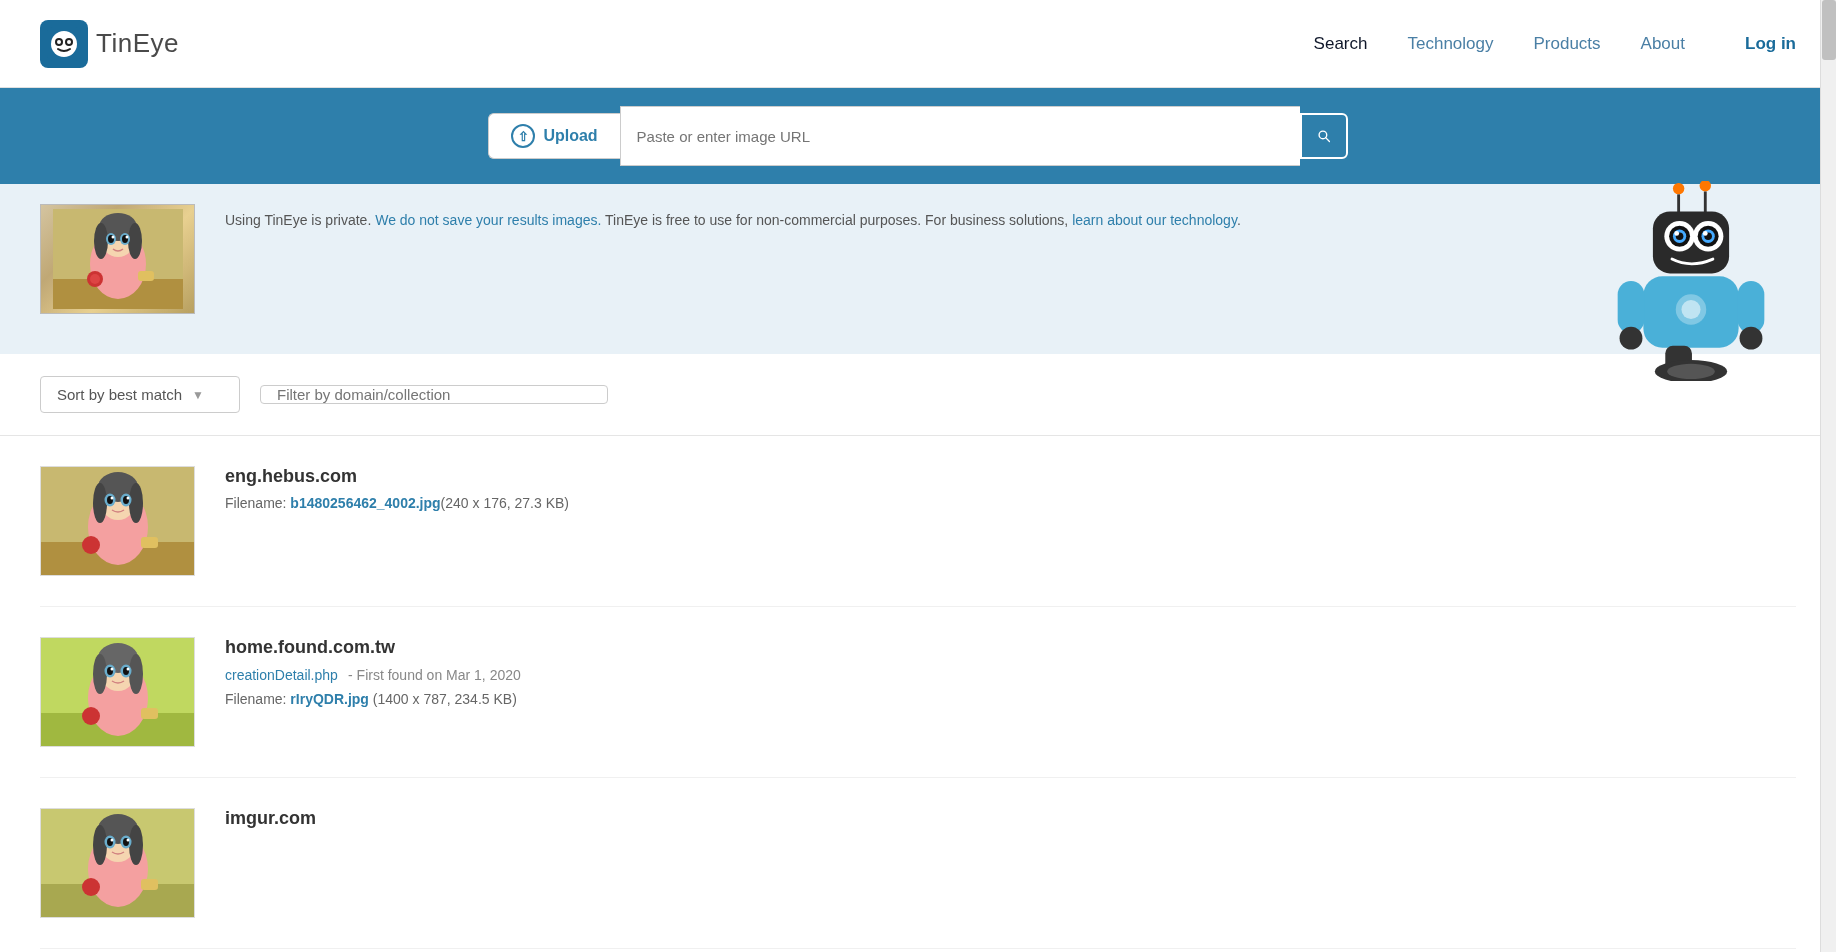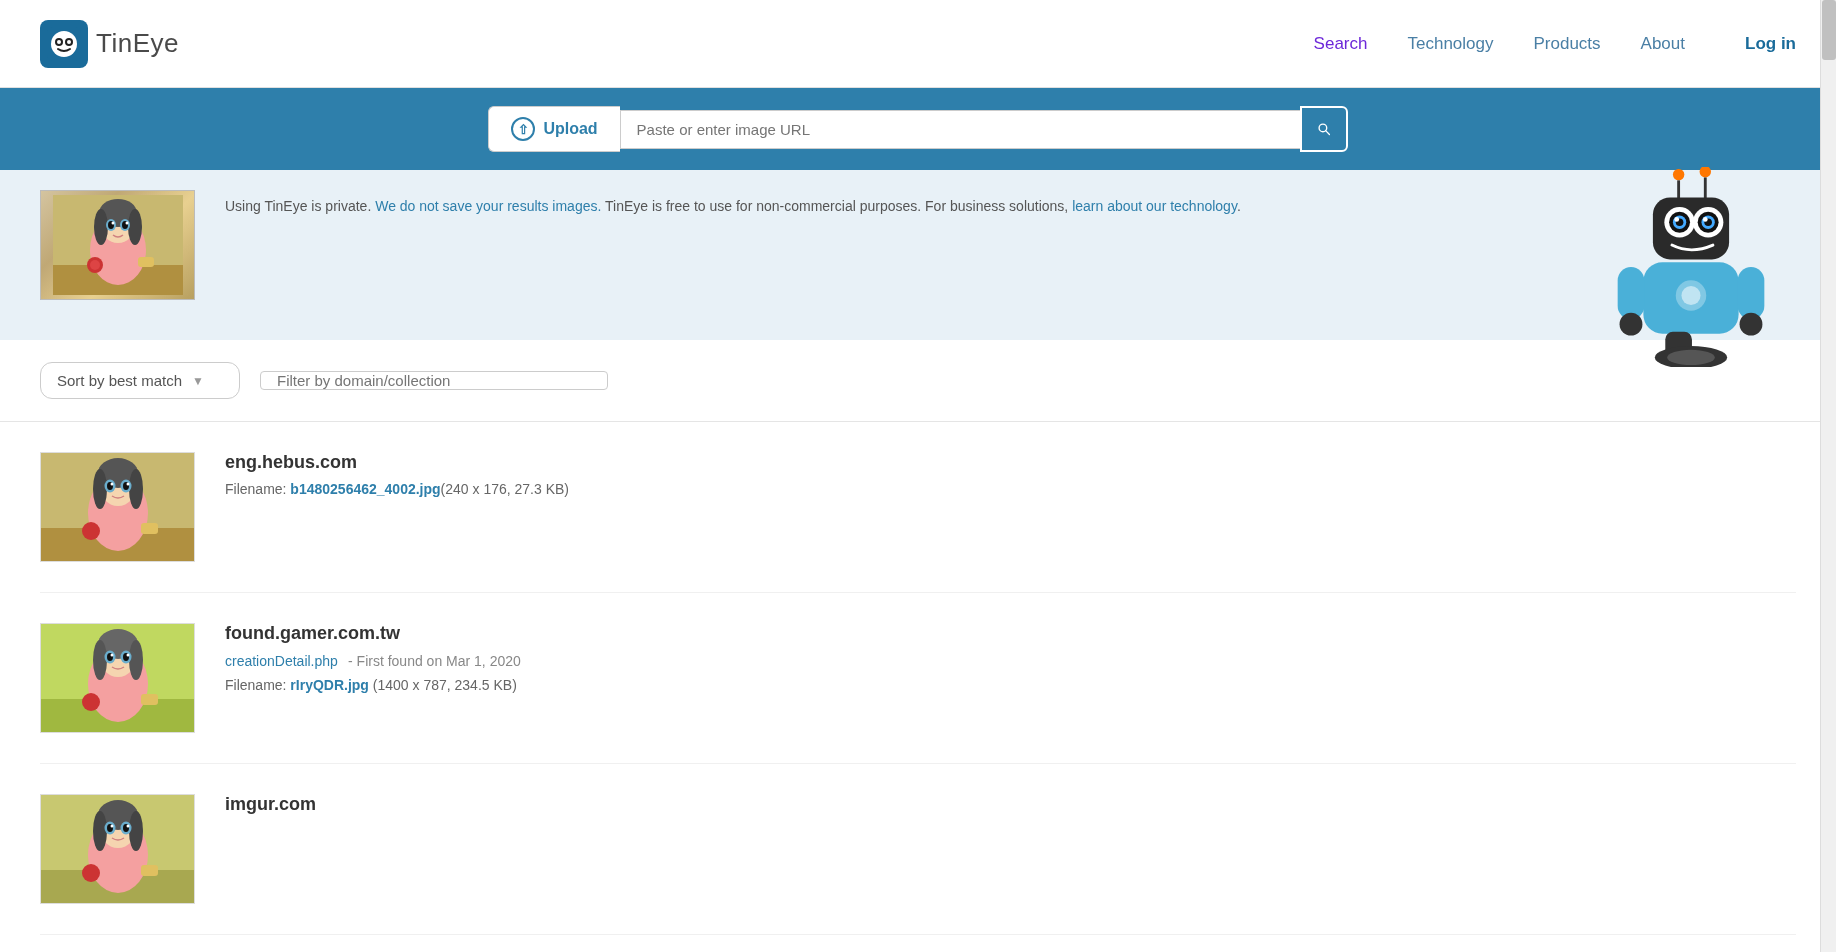--- a/index.html
+++ b/index.html
@@ -41,21 +41,21 @@
       align-items: center;
       gap: 40px;
     }
     .header-nav a {
       text-decoration: none;
       color: #4a7fa5;
       font-size: 17px;
       font-weight: 500;
     }
     .header-nav a.active {
-      color: #6d28d9;
+      color: #0f172a;
       font-weight: 400;
       margin-left: 17px;
     }
     .login-link {
       margin-left: 60px;
       text-decoration: none;
       color: #1a6b9a;
       font-size: 17px;
       font-weight: 600;
     }
@@ -97,21 +97,21 @@
     }
     .url-input {
       flex: 1;
       max-width: 680px;
       border: 1.5px solid #ccc;
       border-right: none;
       padding: 10px 16px;
       font-size: 15px;
       color: #aaa;
       outline: none;
-      height: 39px;
+      height: 60px;
     }
     .search-btn {
       background: #2e7fab;
       border: 2px solid #fff;
       border-radius: 0 6px 6px 0;
       padding: 10px 16px;
       cursor: pointer;
       display: flex;
       align-items: center;
       justify-content: center;
@@ -194,21 +194,21 @@
     
     .filter-area {
       padding: 22px 40px;
       display: flex;
       align-items: center;
       gap: 20px;
       border-bottom: 1px solid #e5e5e5;
     }
     .sort-select {
       border: 1.5px solid #ccc;
-      border-radius: 12px;
+      border-radius: 4px;
       padding: 9px 16px;
       font-size: 15px;
       color: #555;
       background: #fff;
       cursor: pointer;
       display: flex;
       align-items: center;
       gap: 10px;
       min-width: 200px;
     }
@@ -473,21 +473,21 @@
         <ellipse cx="69" cy="33" rx="3" ry="4" fill="#111"></ellipse>
         <ellipse cx="85" cy="33" rx="3" ry="4" fill="#111"></ellipse>
         <circle cx="71" cy="31" r="1.5" fill="white"></circle>
         <circle cx="87" cy="31" r="1.5" fill="white"></circle>
         <path d="M71 43 Q77 47 83 43" stroke="#d08080" stroke-width="1.5" fill="none"></path>
         <circle cx="50" cy="78" r="9" fill="#cc3333"></circle>
         <rect x="100" y="70" width="17" height="11" rx="3" fill="#e0c060"></rect>
       </svg>
     </div>
     <div class="result-info">
-      <div class="result-domain">found.gamer.com.tw</div>
+      <div class="result-domain">home.found.com.tw</div>
       <div>
         <a href="#" class="result-page-link">creationDetail.php</a>
         <span class="result-date">- First found on Mar 1, 2020</span>
       </div>
       <div class="result-filename-row">
         <span>Filename: </span><a href="#">rIryQDR.jpg</a><span> <span>(1400 x 787, 234.5 KB)</span></span>
       </div>
     </div>
   </div>
 

